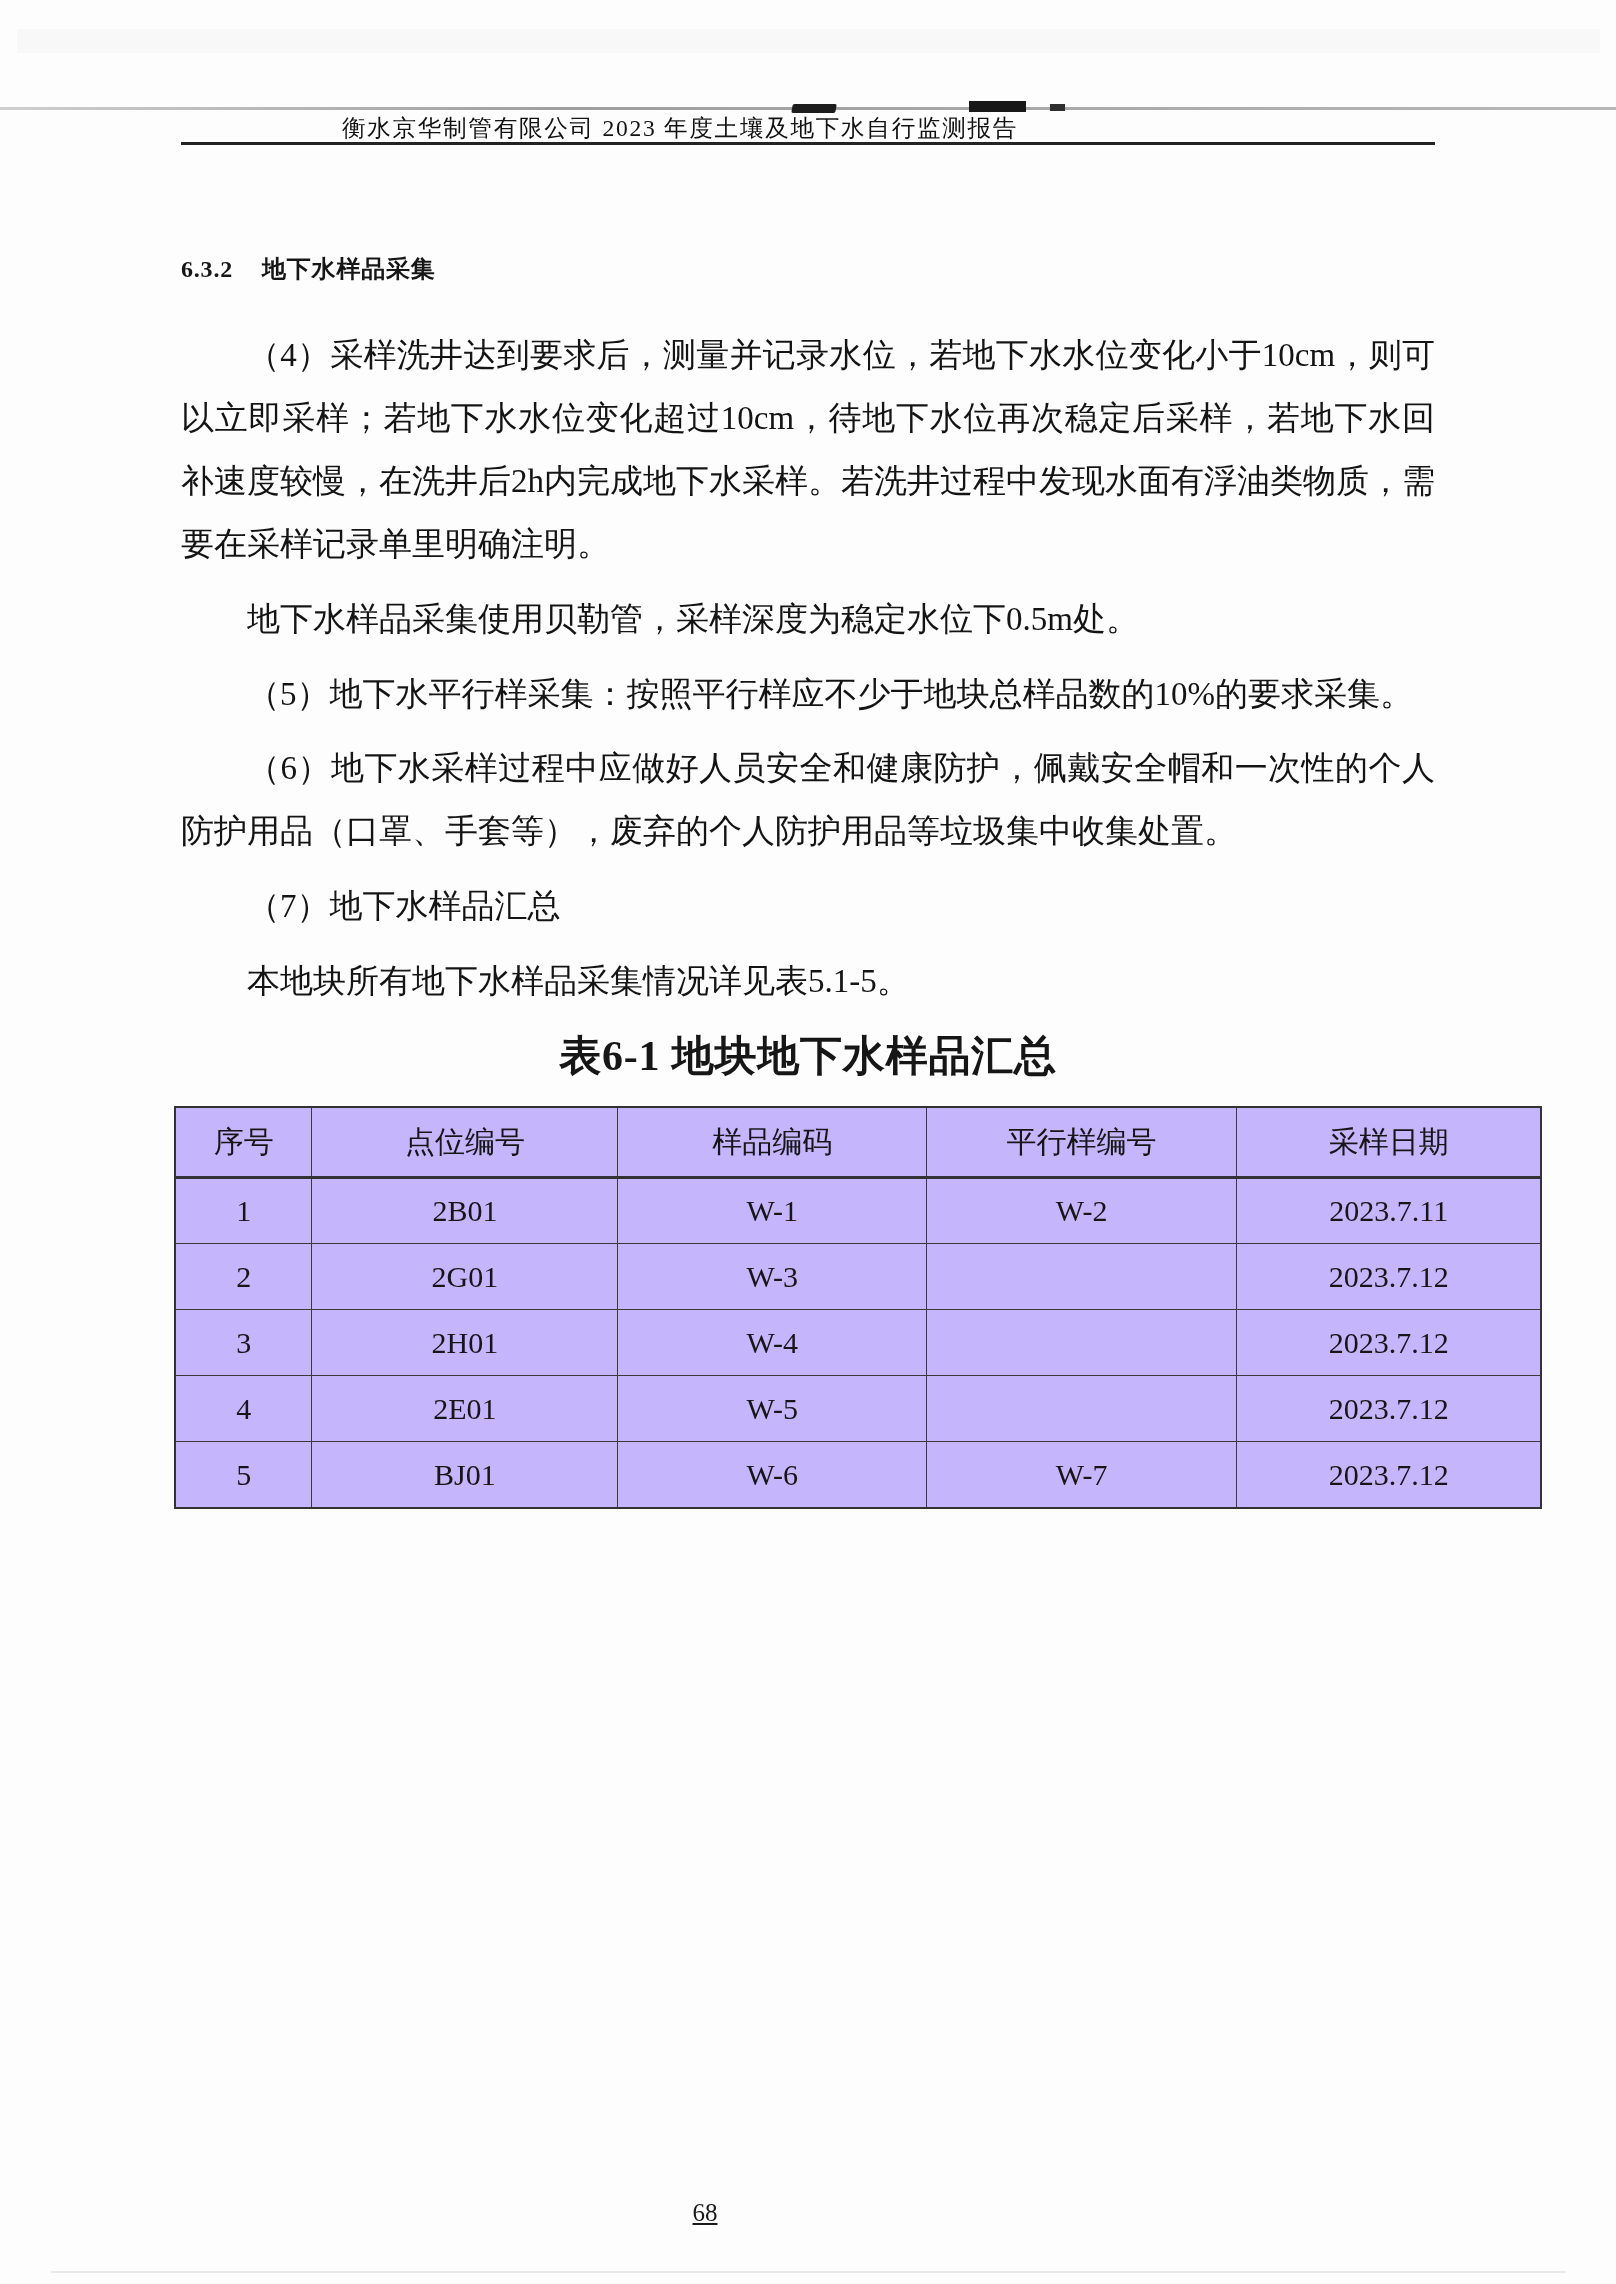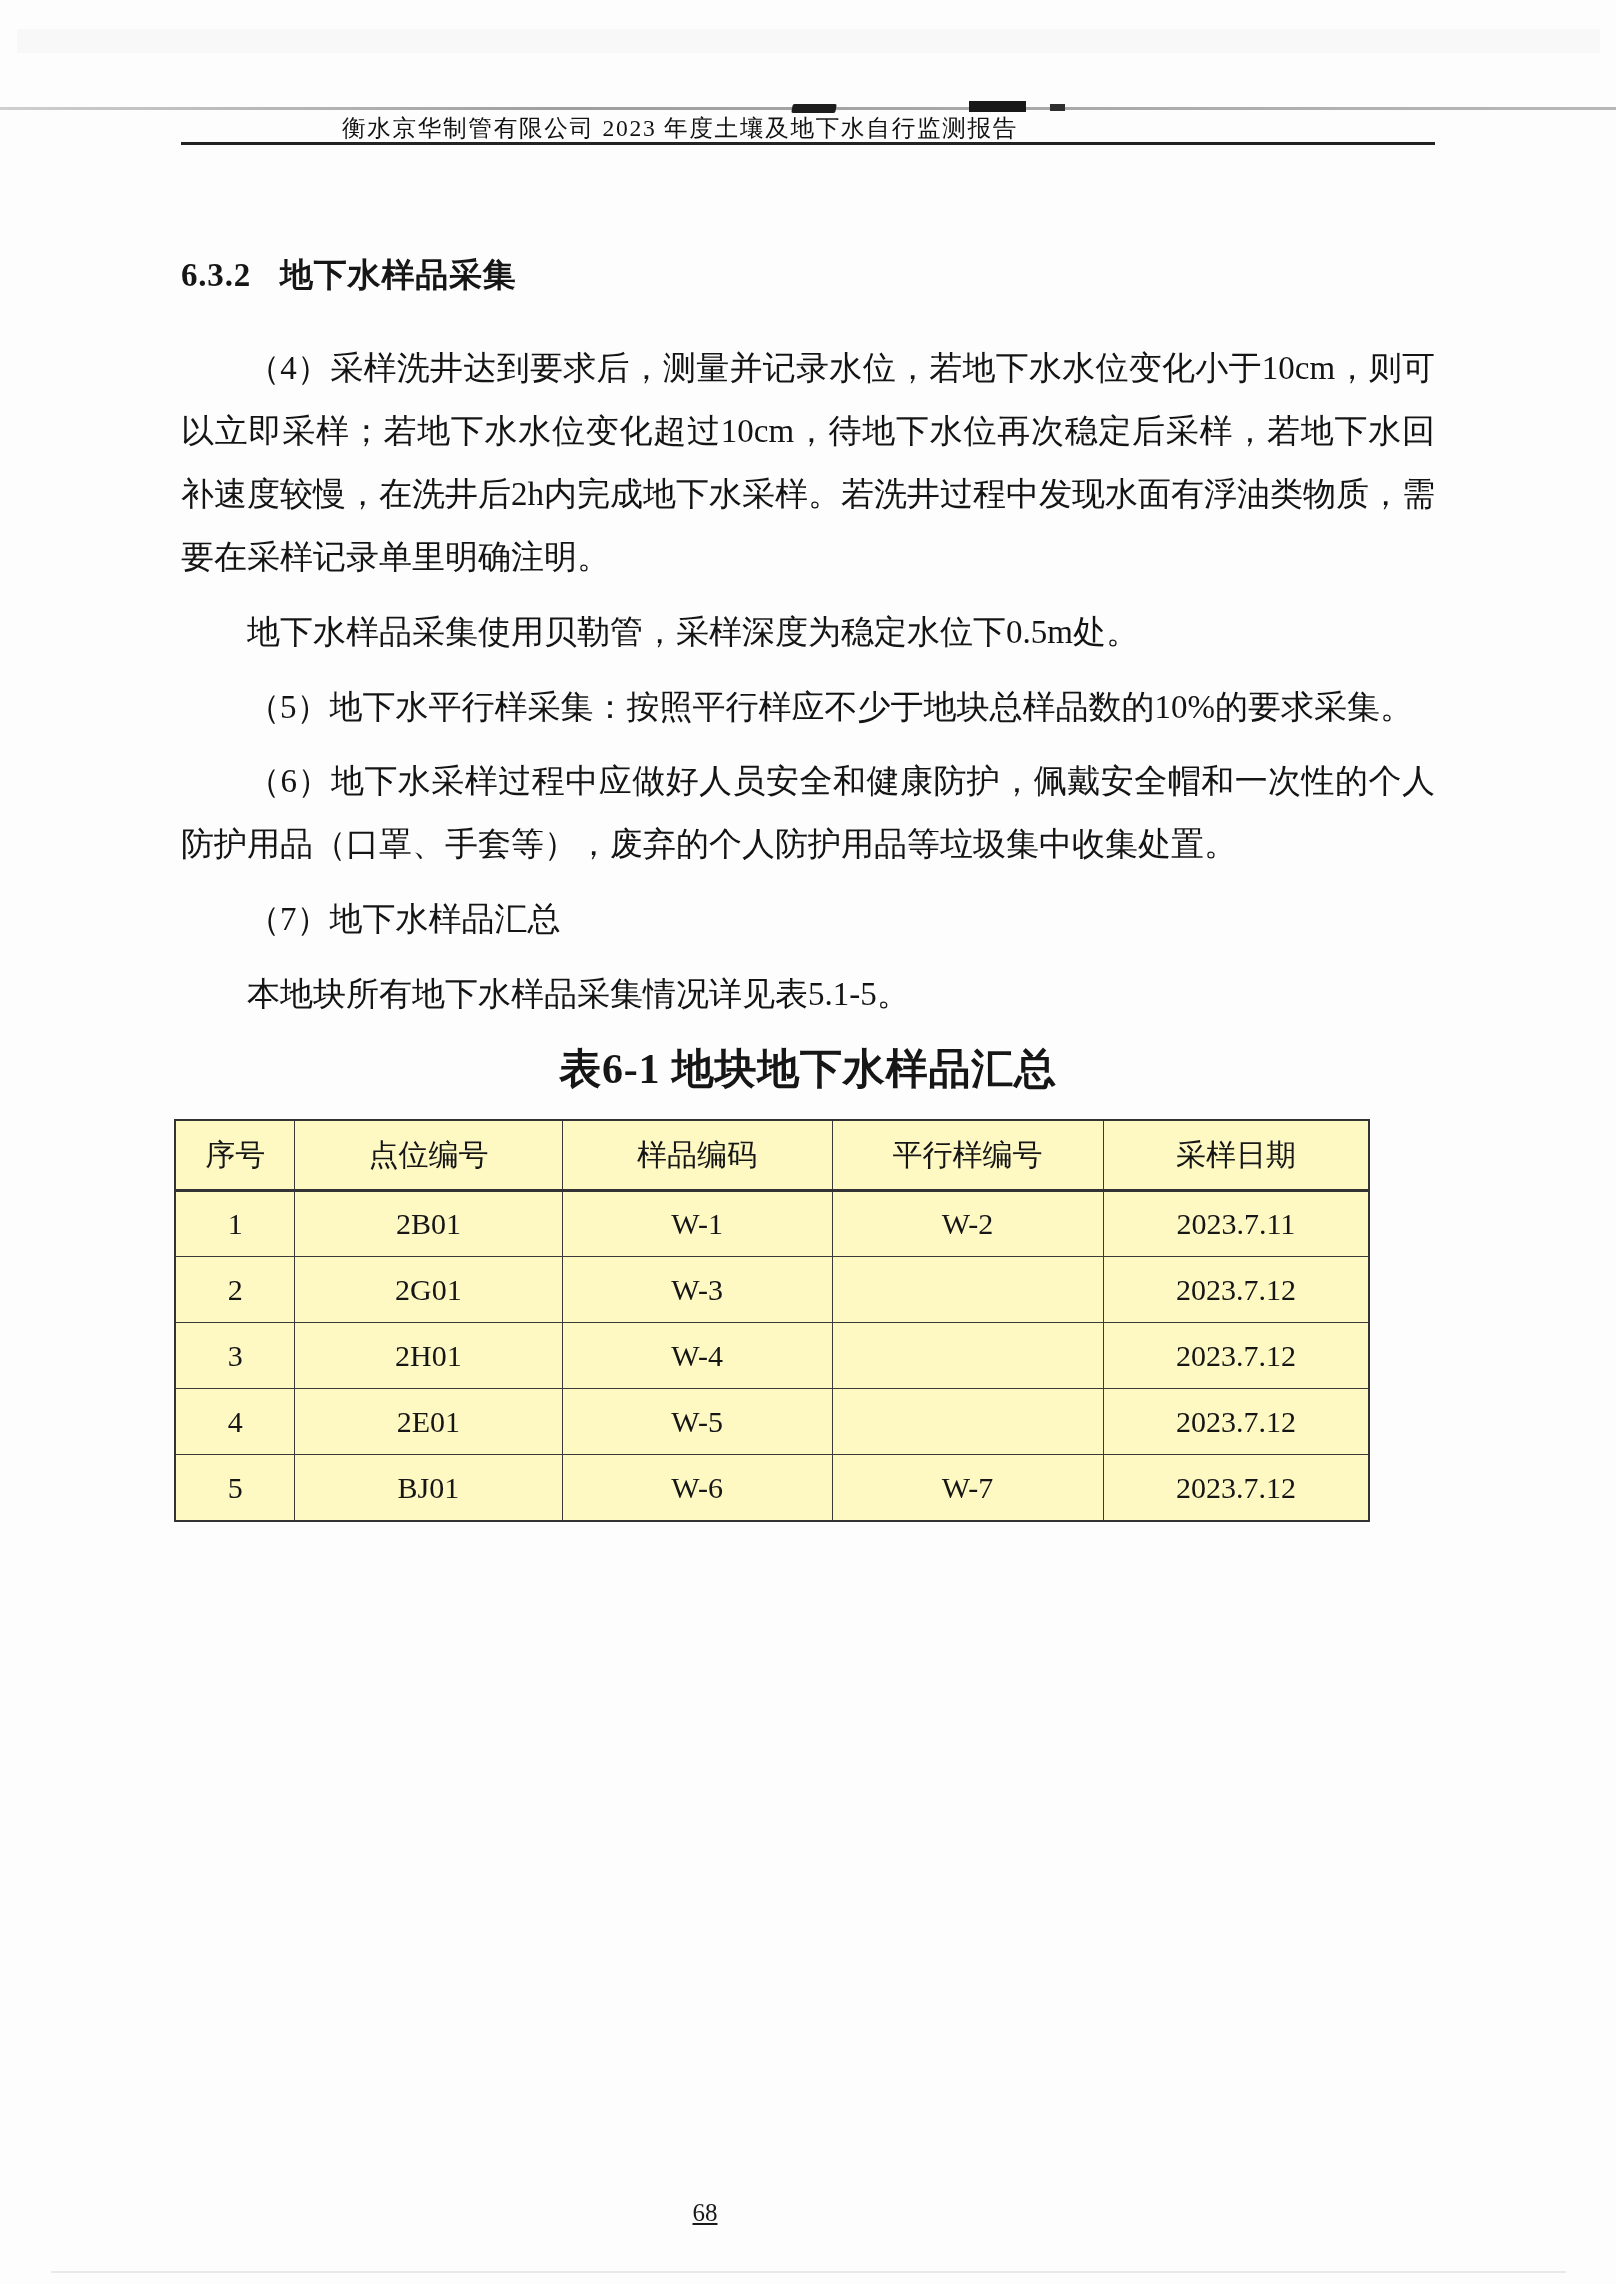--- a/index.html
+++ b/index.html
@@ -11,31 +11,31 @@
   .scan-band-top{position:absolute;top:29px;left:17px;width:1583px;height:23.6px;background:#f4f4f4;opacity:.55;}
   .rule-light{position:absolute;top:107px;left:0;width:1616px;height:2.5px;
     background:linear-gradient(90deg,#cfcfcf,#9e9e9e 35%,#ababab 70%,#b8b8b8);}
   .smudge-a{position:absolute;top:104px;left:792px;width:44px;height:9.3px;background:#1d1d1d;transform:skewX(-10deg);border-radius:1.7px;}
   .smudge-b{position:absolute;top:101px;left:969px;width:57px;height:11px;background:#181818;}
   .smudge-c{position:absolute;top:104px;left:1050px;width:15px;height:6.7px;background:#2e2e2e;}
   .doc-header{position:absolute;top:112px;left:0;width:1360px;text-align:center;
     font-size:23.6px;letter-spacing:1.7px;color:#121212;}
   .rule-dark{position:absolute;top:142px;left:181px;width:1254px;height:3.4px;background:#232323;}
   .content{position:absolute;top:253px;left:181px;width:1254px;}
-  .sec-heading{font-size:33px;font-weight:bold;margin:0 0 39px 0;letter-spacing:0.8px;}
+  .sec-heading{font-size:24px;font-weight:bold;margin:0 0 39px 0;letter-spacing:0.8px;}
   .sec-heading .sec-num{margin-right:29px;}
   .content p.body-par{
     font-size:33px;line-height:63px;margin:0 0 11.8px 0;
     text-indent:66px;text-align:justify;text-justify:inter-ideograph;
     color:#141414;
   }
   .table-title{text-align:center;font-weight:bold;font-size:42px;margin:15px 0 22px 0;letter-spacing:0.8px;}
   table.sample-table{
-    border-collapse:collapse;width:1196px;margin-left:-6.7px;
-    border:2.5px solid #333;background:#fef9c3;
+    border-collapse:collapse;width:1368px;margin-left:-6.7px;
+    border:2.5px solid #333;background:#c4b5fd;
   }
   table.sample-table th,table.sample-table td{
     border:1.7px solid #3a3a3a;text-align:center;vertical-align:middle;
     font-weight:normal;padding:0;
   }
   table.sample-table thead tr{height:71px;}
   table.sample-table thead th{font-size:30px;border-bottom:3.4px solid #333;}
   table.sample-table tbody tr{height:66px;}
   table.sample-table tbody td{font-size:30px;}
   .page-footer{position:absolute;top:2199px;left:0;width:1410px;text-align:center;font-size:25px;color:#1a1a1a;text-decoration:underline;}

